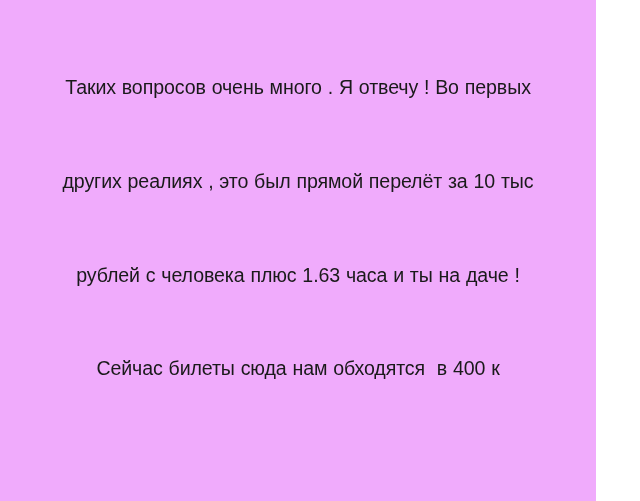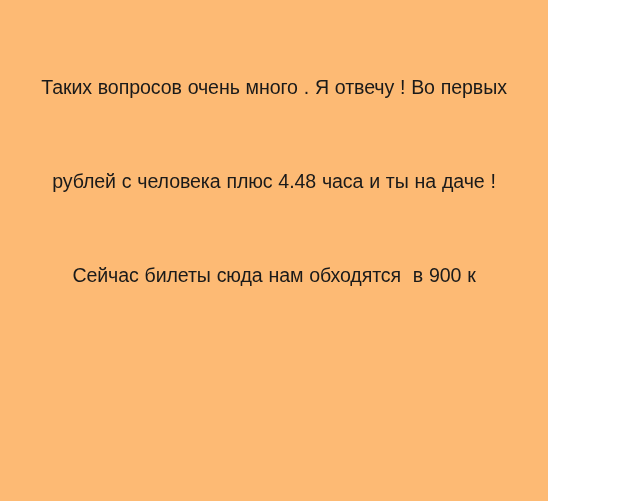--- a/index.html
+++ b/index.html
@@ -7,23 +7,23 @@
     padding: 0;
   }
   body {
     width: 640px;
     height: 501px;
     background: #ffffff;
     font-family: "Liberation Sans", sans-serif;
     overflow: hidden;
   }
   .screen {
-    width: 548px;
+    width: 596px;
     height: 501px;
-    background: #fdba74;
+    background: #f0abfc;
     display: flex;
     flex-direction: column;
     justify-content: flex-start;
     align-items: center;
     box-sizing: border-box;
     padding: 10px 14px 0 14px;
   }
   .story-text {
     width: 100%;
     text-align: center;
@@ -35,22 +35,23 @@
     font-family: "Liberation Sans", sans-serif;
     white-space: pre-wrap;
   }
 </style>
 </head>
 <body>
 
 <div class="screen">
   <div class="story-text">
     <div>Таких вопросов очень много . Я отвечу ! Во первых</div>
-    <div>рублей с человека плюс 4.48 часа и ты на даче !</div>
-    <div>Сейчас билеты сюда нам обходятся  в 900 к</div>
+    <div>других реалиях , это был прямой перелёт за 10 тыс</div>
+    <div>рублей с человека плюс 1.63 часа и ты на даче !</div>
+    <div>Сейчас билеты сюда нам обходятся  в 400 к</div>
     
     
     
     
     
     
     
     
     
     

